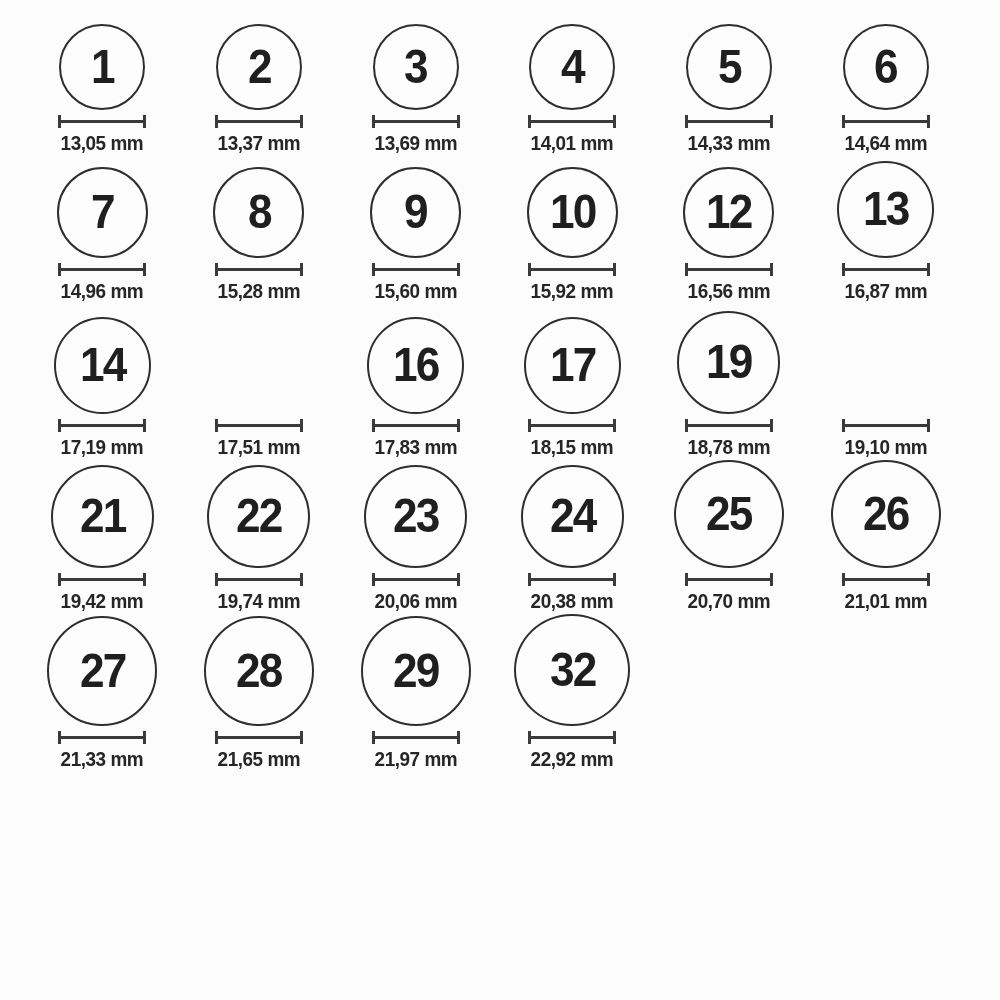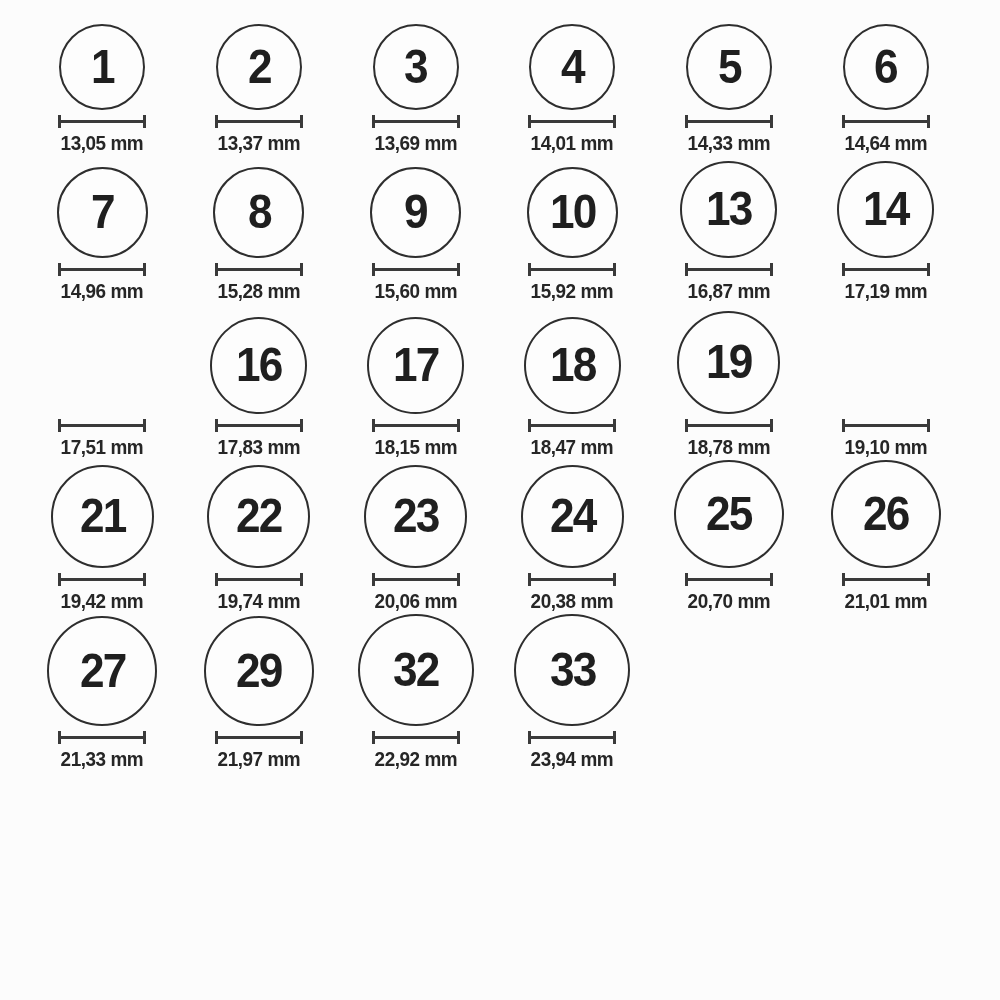--- a/index.html
+++ b/index.html
@@ -193,20 +193,31 @@
       <div class="circle">
         <span class="num">10</span>
       </div>
       <div class="dim">
         <span class="tick left"></span>
         <span class="bar"></span>
         <span class="tick right"></span>
       </div>
       <div class="label">15,92 mm</div>
     </div>
+    <div class="cell r1">
+      <div class="circle">
+        <span class="num">12</span>
+      </div>
+      <div class="dim">
+        <span class="tick left"></span>
+        <span class="bar"></span>
+        <span class="tick right"></span>
+      </div>
+      <div class="label">16,56 mm</div>
+    </div>
     <div class="cell r2">
       <div class="circle">
         <span class="num">13</span>
       </div>
       <div class="dim">
         <span class="tick left"></span>
         <span class="bar"></span>
         <span class="tick right"></span>
       </div>
       <div class="label">16,87 mm</div>
@@ -245,31 +256,20 @@
       <div class="circle">
         <span class="num">17</span>
       </div>
       <div class="dim">
         <span class="tick left"></span>
         <span class="bar"></span>
         <span class="tick right"></span>
       </div>
       <div class="label">18,15 mm</div>
     </div>
-    <div class="cell r2">
-      <div class="circle">
-        <span class="num">18</span>
-      </div>
-      <div class="dim">
-        <span class="tick left"></span>
-        <span class="bar"></span>
-        <span class="tick right"></span>
-      </div>
-      <div class="label">18,47 mm</div>
-    </div>
     <div class="cell r3">
       <div class="circle">
         <span class="num">19</span>
       </div>
       <div class="dim">
         <span class="tick left"></span>
         <span class="bar"></span>
         <span class="tick right"></span>
       </div>
       <div class="label">18,78 mm</div>
@@ -354,44 +354,44 @@
       </div>
       <div class="dim">
         <span class="tick left"></span>
         <span class="bar"></span>
         <span class="tick right"></span>
       </div>
       <div class="label">21,33 mm</div>
     </div>
     <div class="cell r4">
       <div class="circle">
+        <span class="num">28</span>
+      </div>
+      <div class="dim">
+        <span class="tick left"></span>
+        <span class="bar"></span>
+        <span class="tick right"></span>
+      </div>
+      <div class="label">21,65 mm</div>
+    </div>
+    <div class="cell r4">
+      <div class="circle">
         <span class="num">29</span>
       </div>
       <div class="dim">
         <span class="tick left"></span>
         <span class="bar"></span>
         <span class="tick right"></span>
       </div>
       <div class="label">21,97 mm</div>
     </div>
     <div class="cell r5">
       <div class="circle">
         <span class="num">32</span>
       </div>
       <div class="dim">
         <span class="tick left"></span>
         <span class="bar"></span>
         <span class="tick right"></span>
       </div>
       <div class="label">22,92 mm</div>
-    </div>
-    <div class="cell r5">
-      <div class="circle">
-        <span class="num">33</span>
-      </div>
-      <div class="dim">
-        <span class="tick left"></span>
-        <span class="bar"></span>
-        <span class="tick right"></span>
-      </div>
-      <div class="label">23,94 mm</div>
     </div>
   </div>
 
 </body></html>

